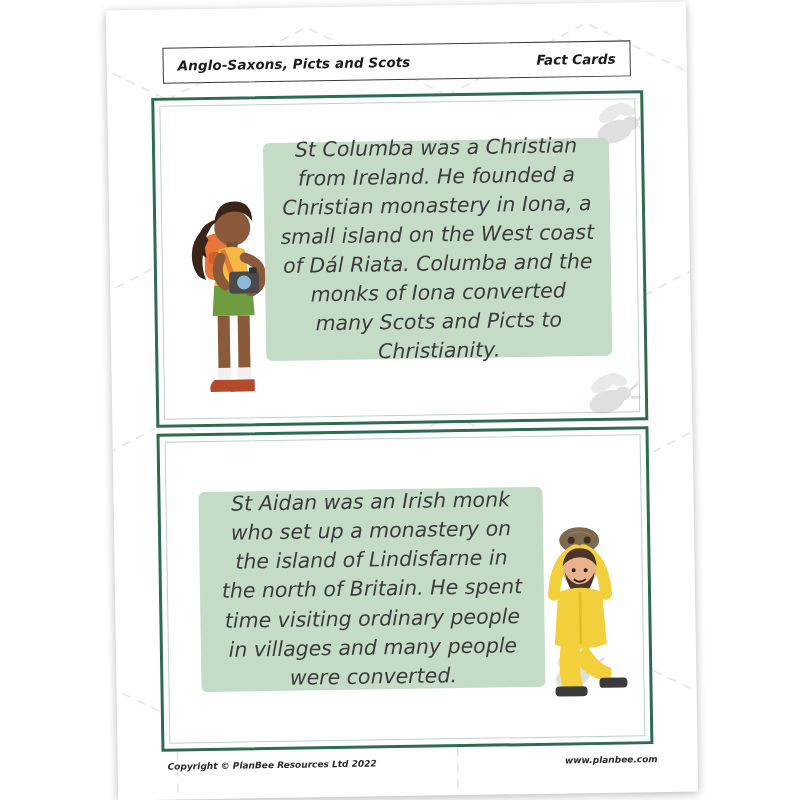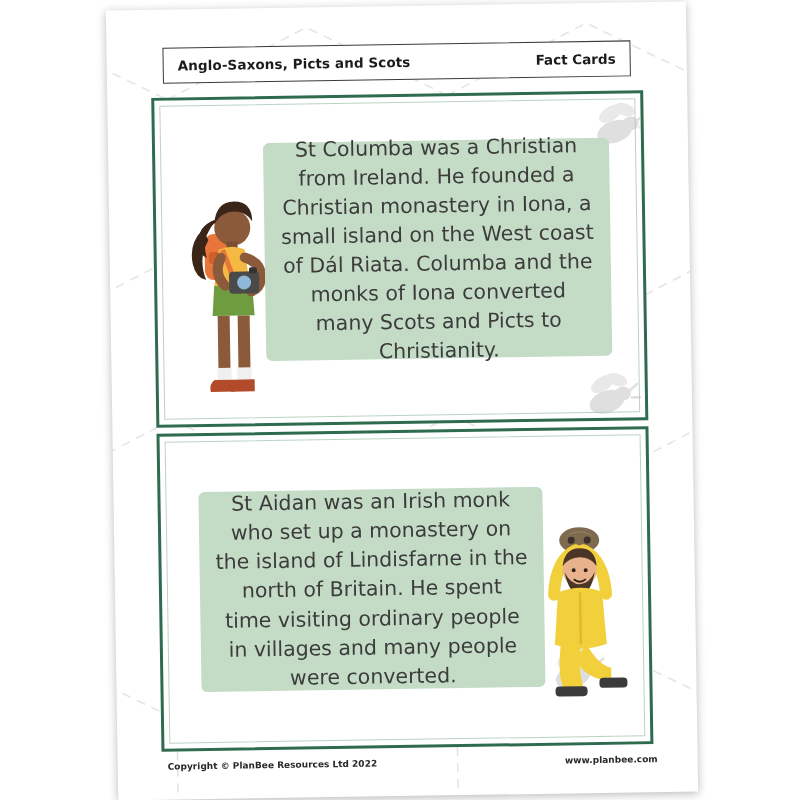--- a/index.html
+++ b/index.html
@@ -10,20 +10,21 @@
     background: #ffffff;
     font-family: "Liberation Sans", sans-serif;
     overflow: hidden;
   }
 
   #page {
     position: relative;
     width: 660px;
     height: 800px;
     background: #ffffff;
+    font-style: italic;
   }
 
   
   .sheet {
     position: absolute;
     left: 112px;
     top: 6px;
     width: 580px;
     height: 790px;
     background: #ffffff;

